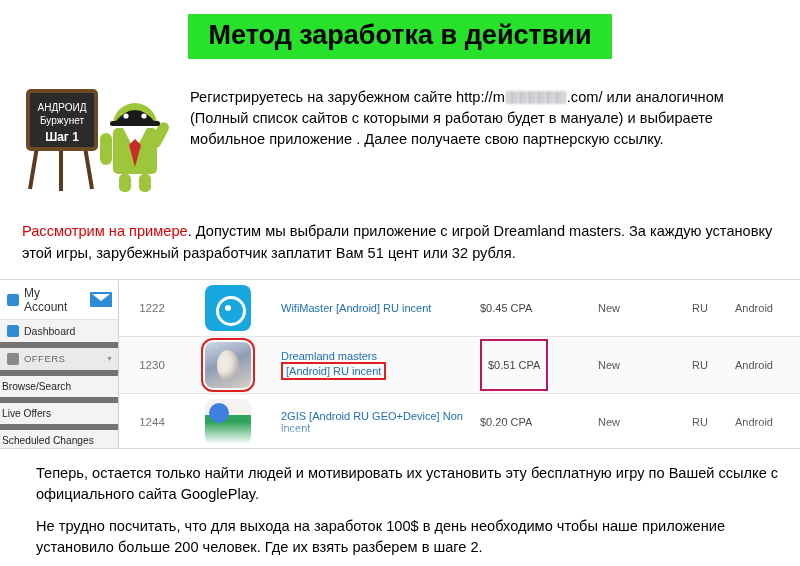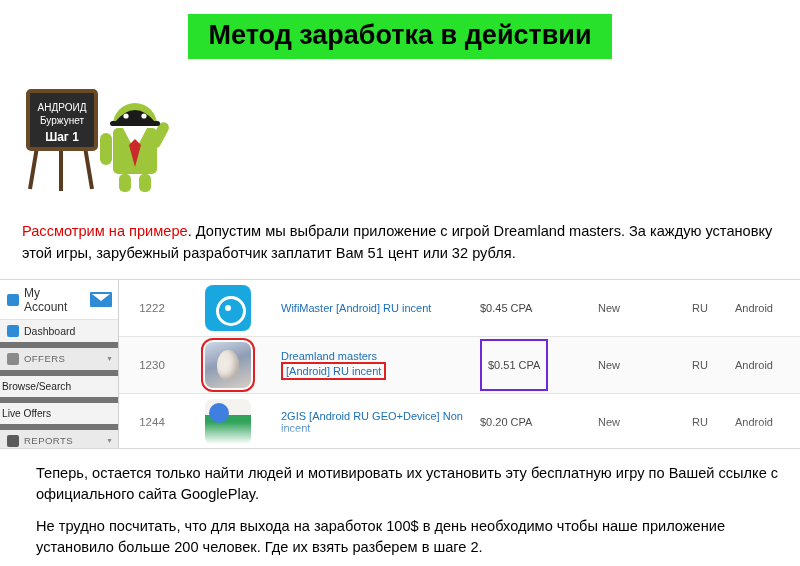--- a/index.html
+++ b/index.html
@@ -231,21 +231,21 @@
     outline: 2px solid #e02020;
     outline-offset: 2px;
   }
   .hl-inline {
     border: 2px solid #e02020;
     padding: 1px 3px;
     display: inline-block;
     line-height: 1.1;
   }
   .hl-cpa {
-    border: 2px solid #6d28d9;
+    border: 2px solid #be185d;
     padding: 18px 6px;
     display: inline-block;
   }
   .ss-fade {
     position: absolute;
     left: 0; right: 0; bottom: 0;
     height: 26px;
     background: linear-gradient(to bottom, rgba(255,255,255,0) 0%, #ffffff 85%);
     pointer-events: none;
   }
@@ -295,20 +295,23 @@
         <rect x="95" y="47" width="44" height="46" rx="5" fill="#9ec63b"></rect>
         <path d="M105,47 L117,70 L129,47 z" fill="#ffffff"></path>
         <path d="M117,58 l6,6 l-6,22 l-6,-22 z" fill="#c92a2a"></path>
 
         <rect x="101" y="93" width="12" height="18" rx="5" fill="#9ec63b"></rect>
         <rect x="121" y="93" width="12" height="18" rx="5" fill="#9ec63b"></rect>
       </g>
     </svg>
   </div>
   <div class="intro-text">
+    <p>
+      <span>Регистрируетесь на зарубежном сайте http://m</span><span class="blurred-link"></span><span>.com/  или аналогичном (Полный список сайтов с которыми я работаю будет в мануале) и выбираете мобильное приложение . Далее получаете свою партнерскую ссылку.</span>
+    </p>
   </div>
 </div>
 
 <div class="example">
   <span class="red">Рассмотрим на примере</span><span>. Допустим мы выбрали приложение с игрой Dreamland masters. За каждую установку этой игры, зарубежный разработчик заплатит Вам  51 цент или 32 рубля.</span>
 </div>
 
 <div class="screenshot">
 
   <div class="ss-sidebar">
@@ -325,20 +328,23 @@
       <span class="sq-ico grey"></span>
       <span>OFFERS</span>
       <span class="chev">▾</span>
     </div>
     <div class="ss-row sub">
       <span>Browse/Search</span>
     </div>
     <div class="ss-row sub">
       <span>Live Offers</span>
     </div>
+    <div class="ss-row sub">
+      <span>Scheduled Changes</span>
+    </div>
     <div class="ss-row section">
       <span class="sq-ico bars"></span>
       <span>REPORTS</span>
       <span class="chev">▾</span>
     </div>
   </div>
 
   <div class="ss-table">
 
     <div class="ss-tr">

